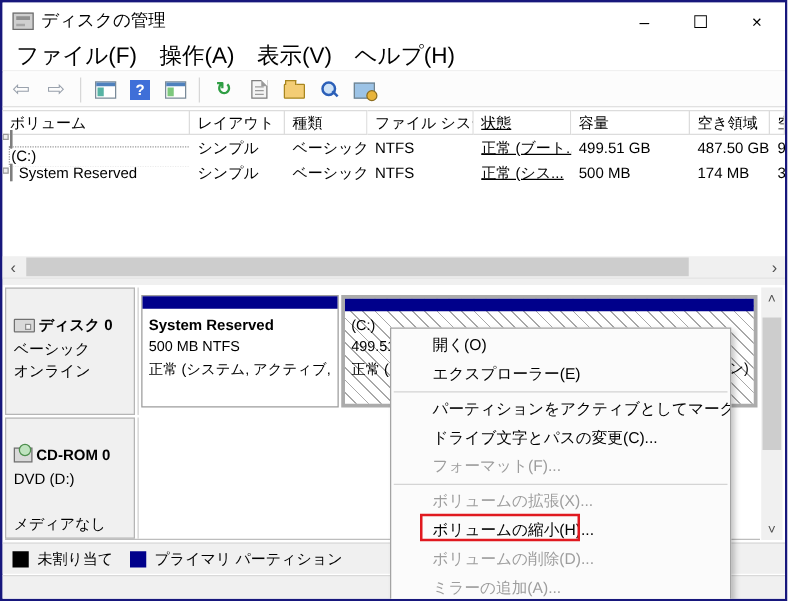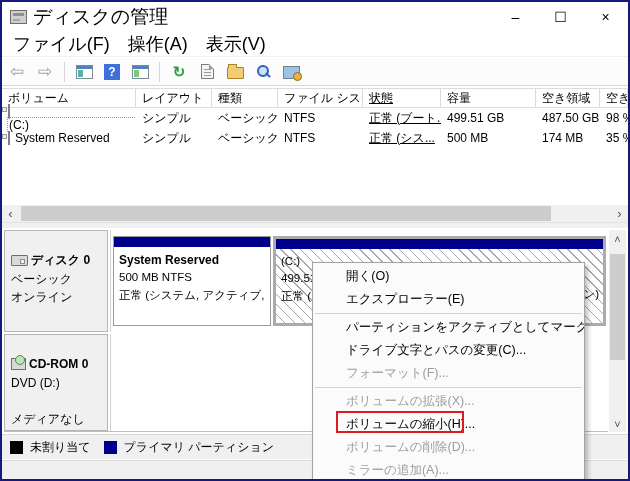--- a/index.html
+++ b/index.html
@@ -7,21 +7,21 @@
   body { font-family:"Liberation Sans", sans-serif; }
   #window {
     position:relative; width:630px; height:481px; overflow:hidden;
     border:2px solid #17177c; background:#fff; font-size:12px; color:#000;
   }
   
   .titlebar { position:absolute; left:0; top:0; right:0; height:30px; background:#fff; display:flex; align-items:center; }
   .app-icon { width:17px; height:14px; margin:0 6px 0 8px; background:#cfcfcf; border:1px solid #6d6d6d; position:relative; }
   .app-icon::before { content:""; position:absolute; left:2px; top:2px; right:2px; height:3px; background:#8f8f8f; }
   .app-icon::after  { content:""; position:absolute; left:2px; bottom:2px; right:6px; height:2px; background:#a6a6a6; }
-  .title-text { font-size:19px; }
+  .title-text { font-size:14px; }
   .win-controls { position:absolute; right:0; top:0; height:30px; display:flex; }
   .win-btn { width:45px; height:30px; display:flex; align-items:center; justify-content:center; font-size:14px; color:#000; }
   
   .menubar { position:absolute; left:0; top:30px; right:0; height:25px; background:#fff; display:flex; align-items:center; padding-left:2px; border-bottom:1px solid #f0f0f0; }
   .menu-top-item { padding:0 9px; font-size:18px; height:100%; display:flex; align-items:center; }
   
   .toolbar { position:absolute; left:0; top:56px; right:0; height:28px; background:#fcfcfc; border-bottom:1px solid #d8d8d8; display:flex; align-items:center; padding-left:4px; gap:6px; }
   .tb-sep { width:1px; height:20px; background:#d7d7d7; margin:0 2px; }
   .tb-btn { width:22px; height:22px; display:flex; align-items:center; justify-content:center; }
   .nav-glyph { font-size:17px; color:#9aa2ad; line-height:1; }
@@ -40,21 +40,21 @@
   .icon-zoom::before { content:""; position:absolute; left:2px; top:1px; width:8px; height:8px; border:2px solid #2b5fb8; border-radius:50%; background:#cfe3f7; }
   .icon-zoom::after { content:""; position:absolute; left:10px; top:10px; width:6px; height:2px; background:#2b5fb8; transform:rotate(45deg); }
   .icon-settings { width:17px; height:13px; border:1px solid #70838f; background:#9cc3e6; position:relative; margin-top:2px; }
   .icon-settings::after { content:""; position:absolute; right:-3px; bottom:-3px; width:7px; height:7px; border-radius:50%; background:#e8b43a; border:1px solid #8c6d1f; }
   
   .top-pane { position:absolute; left:0; top:84px; right:0; height:136px; background:#fff; }
   .vtable { position:absolute; left:0; top:2px; right:0; }
   .vrow { display:flex; height:20px; align-items:center; }
   .vhead .vcell { border-right:1px solid #dcdcdc; border-bottom:1px solid #dcdcdc; border-top:1px solid #dcdcdc; height:20px; display:flex; align-items:center; font-size:12px; background:#fff; }
   .vcell { padding-left:6px; overflow:hidden; white-space:nowrap; flex-shrink:0; }
-  .c0{width:134px;} .c1{width:76px;} .c2{width:66px;} .c3{width:85px;} .c4{width:78px;text-decoration:underline;} .c5{width:95px;} .c6{width:64px;} .c7{flex:1;}
+  .c0{width:150px;} .c1{width:76px;} .c2{width:66px;} .c3{width:85px;} .c4{width:78px;text-decoration:underline;} .c5{width:95px;} .c6{width:64px;} .c7{flex:1;}
   .vol-icon { width:14px; height:10px; background:#d9d9d9; border:1px solid #7e7e7e; border-radius:2px; margin-right:5px; position:relative; flex-shrink:0; }
   .vol-icon::after { content:""; position:absolute; right:2px; top:3px; width:3px; height:3px; background:#efefef; border:1px solid #9a9a9a; }
   .focus-box { outline:1px dotted #9a9a9a; padding:0 6px 1px 1px; display:flex; align-items:center; }
   
   .hscroll { position:absolute; left:0; bottom:0; right:0; height:17px; background:#f0f0f0; display:flex; align-items:center; }
   .hs-arrow { width:17px; height:17px; display:flex; align-items:center; justify-content:center; color:#505050; font-size:13px; }
   .hs-thumb { position:absolute; left:19px; top:1px; width:530px; height:15px; background:#cdcdcd; }
   .splitter { position:absolute; left:0; top:220px; right:0; height:6px; background:#f0f0f0; border-top:1px solid #e2e2e2; }
   
   .bottom-pane { position:absolute; left:0; top:226px; right:0; height:206px; background:#fff; }
@@ -104,20 +104,21 @@
       <div class="win-btn">–</div>
       <div class="win-btn">☐</div>
       <div class="win-btn">×</div>
     </div>
   </div>
 
   <div class="menubar">
     <div class="menu-top-item">ファイル(F)</div>
     <div class="menu-top-item">操作(A)</div>
     <div class="menu-top-item">表示(V)</div>
+    <div class="menu-top-item">ヘルプ(H)</div>
   </div>
 
   <div class="toolbar">
     <div class="tb-btn">
         <span class="nav-glyph">⇦</span>
       </div>
     <div class="tb-btn">
         <span class="nav-glyph">⇨</span>
       </div>
     <div class="tb-sep"></div>

